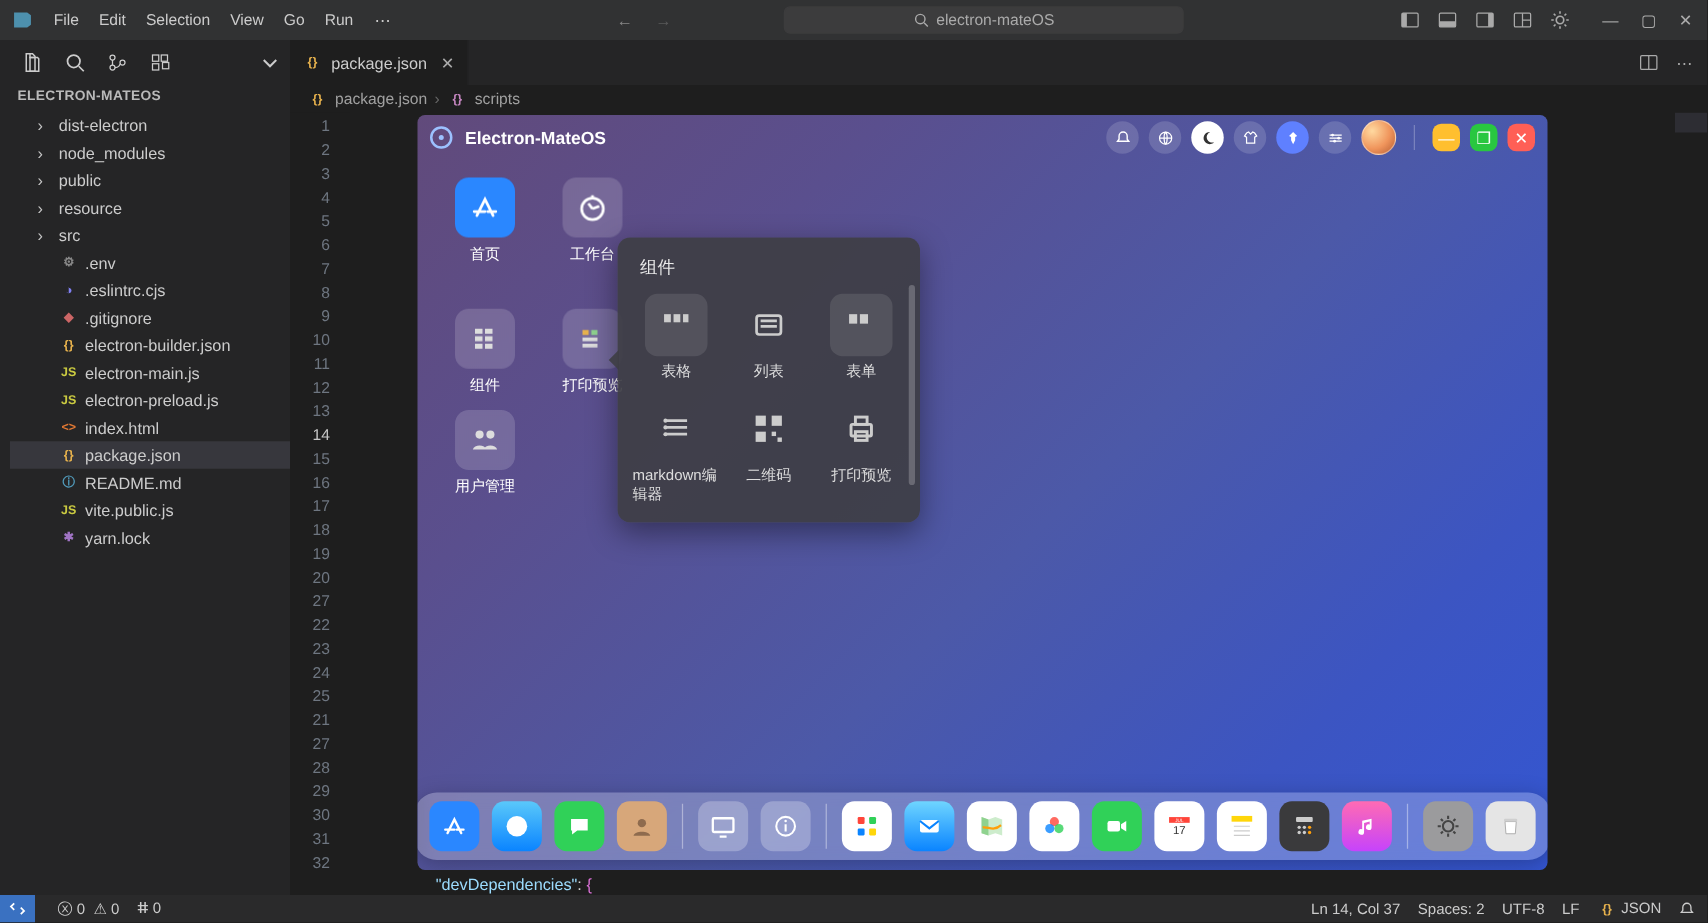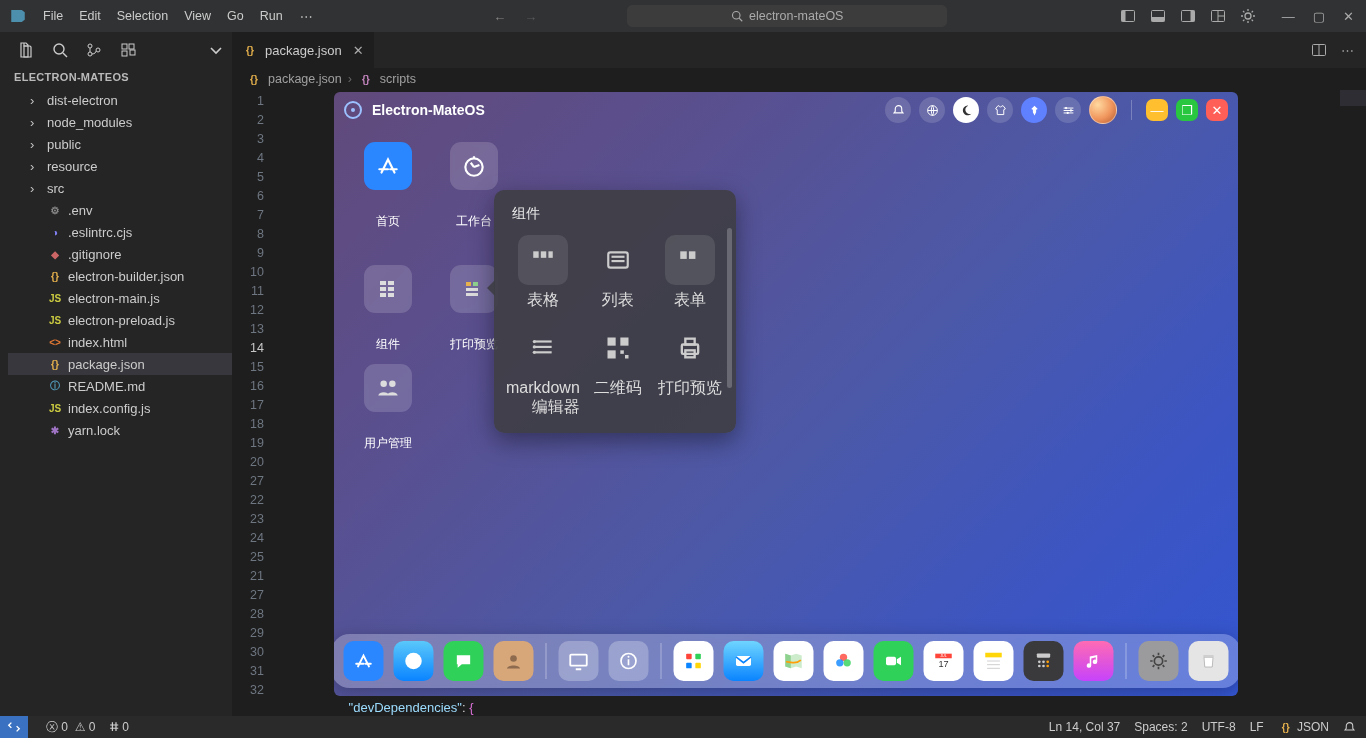--- a/index.html
+++ b/index.html
@@ -74,45 +74,45 @@
 .pv-wbtn { width: 22px; height: 22px; border-radius: 7px; display: flex; align-items: center; justify-content: center; color: #fff; font-size: 13px; }
 .pv-min { background: #ffbf2f; }
 .pv-max { background: #29c740; }
 .pv-close { background: #ff5f56; }
 
 .pv-desktop { padding: 14px 18px; }
 .pv-grid { display: grid; grid-template-columns: repeat(2,72px); gap: 36px 14px; }
 .pv-app { display: flex; flex-direction: column; align-items: center; width: 72px; text-align: center; }
 .pv-app .tile { width: 48px; height: 48px; border-radius: 11px; display: flex; align-items: center; justify-content: center; font-size: 22px; color: #fff; background: rgba(255,255,255,.16); backdrop-filter: blur(2px); }
 .pv-app .tile.blue { background:#2a87ff; }
-.pv-app .lbl { color: #fff; font-size: 12px; margin-top: 24px; line-height: 1.25; }
+.pv-app .lbl { color: #fff; font-size: 12px; margin-top: 6px; line-height: 1.25; }
 .pv-app.short { margin-top:-24px; }
 
 
 .popup { position: absolute; top: 98px; left: 160px; width: 242px; background: rgba(62,62,68,.92); border-radius: 10px; padding: 14px 12px 16px; box-shadow: 0 8px 24px rgba(0,0,0,.4); }
 .popup::before { content:''; position:absolute; left:-7px; top:90px; width:0; height:0; border-top:8px solid transparent; border-bottom:8px solid transparent; border-right:8px solid rgba(62,62,68,.92); }
 .popup-title { color: #eaeaea; font-size: 14px; margin: 0 0 12px 6px; }
 .popup-grid { display: grid; grid-template-columns: repeat(3,1fr); gap: 14px 4px; }
 .popup-scroll { position:absolute; right:4px; top:38px; width:5px; height:160px; background: rgba(255,255,255,.22); border-radius:3px; }
 .pi { display:flex; flex-direction:column; align-items:center; gap:5px; cursor:pointer; }
 .pi .pic { width:50px; height:50px; border-radius:10px; background: rgba(255,255,255,.10); display:flex; align-items:center; justify-content:center; color:#ddd; }
-.pi .plbl { color:#ddd; font-size:16px; text-align:right; line-height:1.2; }
+.pi .plbl { color:#ddd; font-size:12px; text-align:left; line-height:1.2; }
 
 
 .dock { position:absolute; bottom:8px; left:50%; transform:translateX(-50%); height:54px; padding:6px 12px; background: rgba(255,255,255,.25); border-radius:18px; display:flex; align-items:center; gap:10px; backdrop-filter: blur(6px); box-shadow: 0 4px 18px rgba(0,0,0,.25);}
 .dk { width:40px; height:40px; border-radius:10px; display:flex; align-items:center; justify-content:center; color:#fff; font-size:18px; }
 .dk.sep { width:1px; height:36px; background:rgba(255,255,255,.4); border-radius:0; margin:0 2px; }
 .dk.ghost { background: rgba(255,255,255,.25); color:#fff; }
 
 
 .minimap { position:absolute; top:0; right:0; width:26px; height:16px; background:#2d2d33; }
 
 
 .statusbar { height:22px; background:#2a2a2b; display:flex; align-items:center; font-size:12px; color:#ccc; padding:0 10px; gap:14px; }
-.statusbar .left { display:flex; align-items:center; gap:14px; }
+.statusbar .left { display:flex; gap:14px; }
 .statusbar .right { margin-left:auto; display:flex; align-items:center; gap:14px; }
 .sb-remote { width:28px; height:22px; margin:-0px 4px 0 -10px; background:#3a71c1; display:flex; align-items:center; justify-content:center; color:#fff; }
 
 .ico { display:inline-flex; align-items:center; justify-content:center; }
 svg { display:block; }
 </style>
 </head>
 <body>
 
 <div class="titlebar">
@@ -287,21 +287,21 @@
           <span>package.json</span>
         </div>
         <div class="tree-row level2">
           <span class="chev"></span>
           <span class="ficon info">ⓘ</span>
           <span>README.md</span>
         </div>
         <div class="tree-row level2">
           <span class="chev"></span>
           <span class="ficon js">JS</span>
-          <span>index.config.js</span>
+          <span>vite.public.js</span>
         </div>
         <div class="tree-row level2">
           <span class="chev"></span>
           <span class="ficon lock">✱</span>
           <span>yarn.lock</span>
         </div>
       </div>
   </div>
 
   <div class="editorcol">

